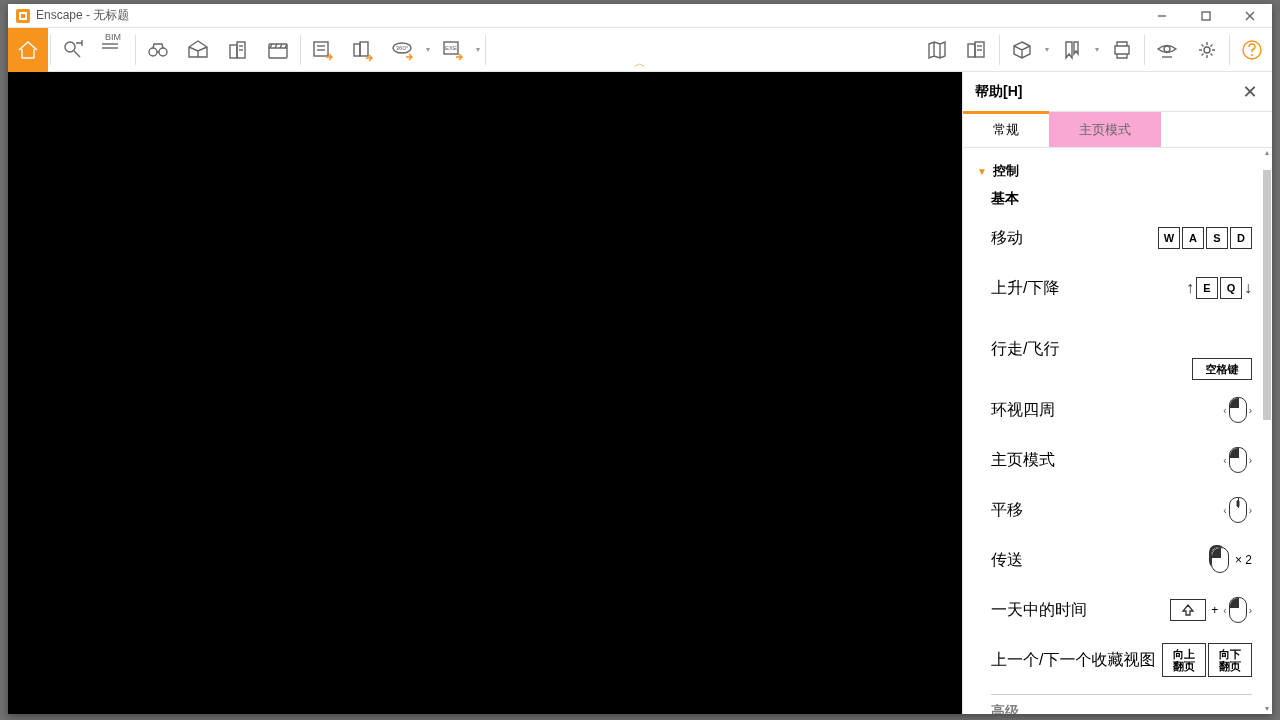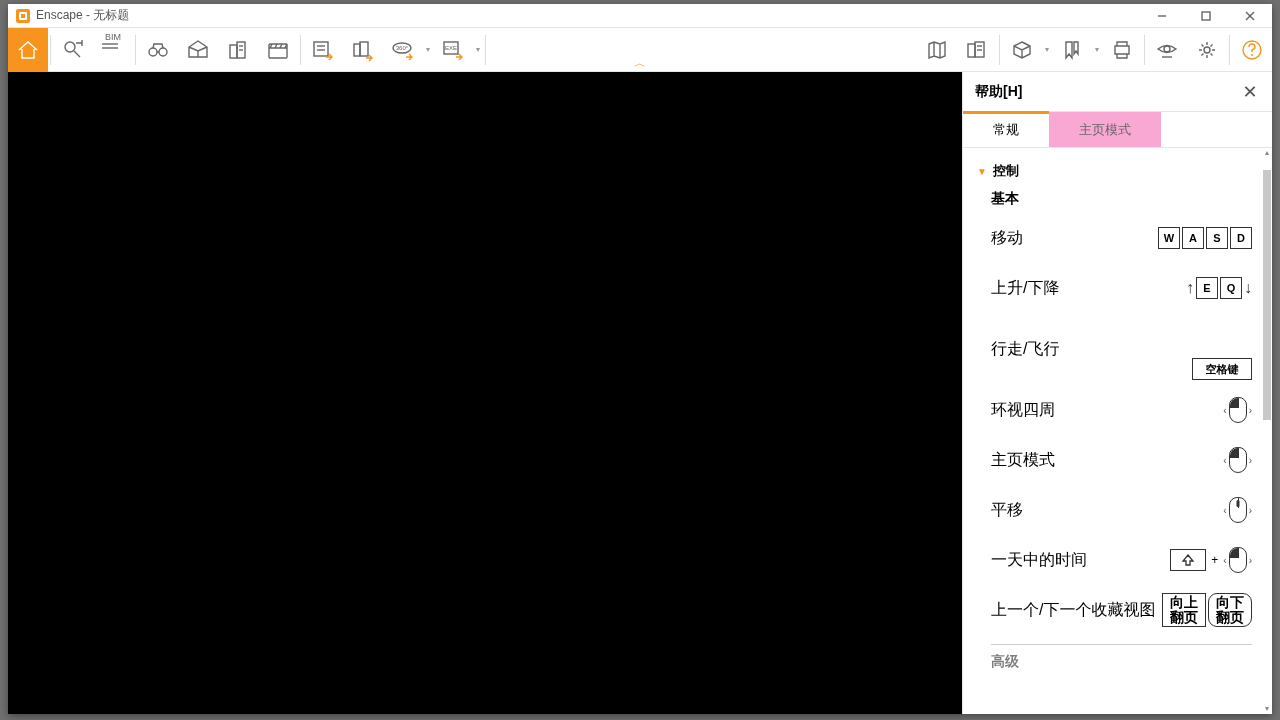--- a/index.html
+++ b/index.html
@@ -30,21 +30,21 @@
 .tab:not(.active){background:#f9a8d4;}
 .spbody{flex:1;overflow-y:auto;padding:8px 20px 8px 14px;position:relative;}
 .sect{display:flex;align-items:center;font-size:13px;font-weight:600;margin:6px 0 10px;}
 .sect .tri{color:#f7941d;margin-right:6px;font-size:10px;}
 .sub{font-size:14px;font-weight:bold;margin:8px 0;padding-left:14px;}
 .row{display:flex;align-items:center;margin:10px 0;min-height:40px;padding-left:14px;}
 .row .lbl{font-size:16px;flex:1;}
 .row .ctrl{display:flex;align-items:center;gap:2px;}
 .key{display:inline-flex;align-items:center;justify-content:center;min-width:22px;height:22px;border:1px solid #333;font-size:11px;font-weight:bold;padding:0 4px;}
 .keywide{min-width:60px;margin-top:40px;}
-.keytall{min-width:44px;height:34px;font-size:14px;line-height:1.1;text-align:right;}
+.keytall{min-width:44px;height:34px;font-size:11px;line-height:1.1;text-align:right;}
 .wasd{display:grid;grid-template-columns:repeat(3,22px);gap:2px;}
 .wasd .key:first-child{grid-column:2;}
 .uparr,.dnarr{font-size:16px;color:#333;}
 .mouse{width:18px;height:26px;border:1.5px solid #333;border-radius:9px 9px 10px 10px;position:relative;display:inline-block;}
 .mouse::before{content:"";position:absolute;top:0;left:50%;width:1px;height:10px;background:#333;}
 .mouse.lb::after{content:"";position:absolute;top:0;left:0;width:50%;height:10px;background:#333;border-radius:9px 0 0 0;}
 .mouse.mid::after{content:"";position:absolute;top:2px;left:50%;transform:translateX(-50%);width:3px;height:7px;background:#333;border-radius:2px;}
 .mouse.click{box-shadow:-3px -3px 0 -1px #333,-1px -5px 0 -1px #fff;}
 .ang{font-size:10px;color:#555;}
 .shift{width:36px;height:22px;border:1px solid #333;display:flex;align-items:center;justify-content:center;}
@@ -290,20 +290,27 @@
 
         <div class="row">
             <span class="lbl">平移</span>
           <div class="ctrl">
               <span class="ang">‹</span>
               <span class="mouse mid"></span>
               <span class="ang">›</span>
             </div>
         </div>
 
+        <div class="row">
+            <span class="lbl">传送</span>
+          <div class="ctrl">
+              <span class="mouse lb click"></span>
+              <span style="font-size:12px;margin-left:4px;">× 2</span>
+            </div>
+        </div>
 
         <div class="row">
             <span class="lbl">一天中的时间</span>
           <div class="ctrl">
             <span class="shift">
                 <svg width="14" height="14">
                   <path d="M7 2 L12 8 H9 V12 H5 V8 H2 Z" fill="none" stroke="#333" stroke-width="1.3"></path>
                 </svg>
               </span>
             <span style="font-size:12px;margin:0 3px;">+</span>
@@ -311,21 +318,21 @@
               <span class="mouse lb"></span>
               <span class="ang">›</span>
           </div>
         </div>
 
         <div class="row">
             <span class="lbl">上一个/下一个收藏视图</span>
           <div class="ctrl">
             <span class="key keytall" style="white-space:pre;">向上
 翻页</span>
-            <span class="key keytall" style="white-space:pre;border-radius:9px;">向下
+            <span class="key keytall" style="white-space:pre;">向下
 翻页</span>
           </div>
         </div>
 
         <hr class="hr">
         <div class="sub" style="opacity:.5;">高级</div>
 
         <div class="scrolltrack">
           <div class="scrollup">▴</div>
           <div class="thumb"></div>

